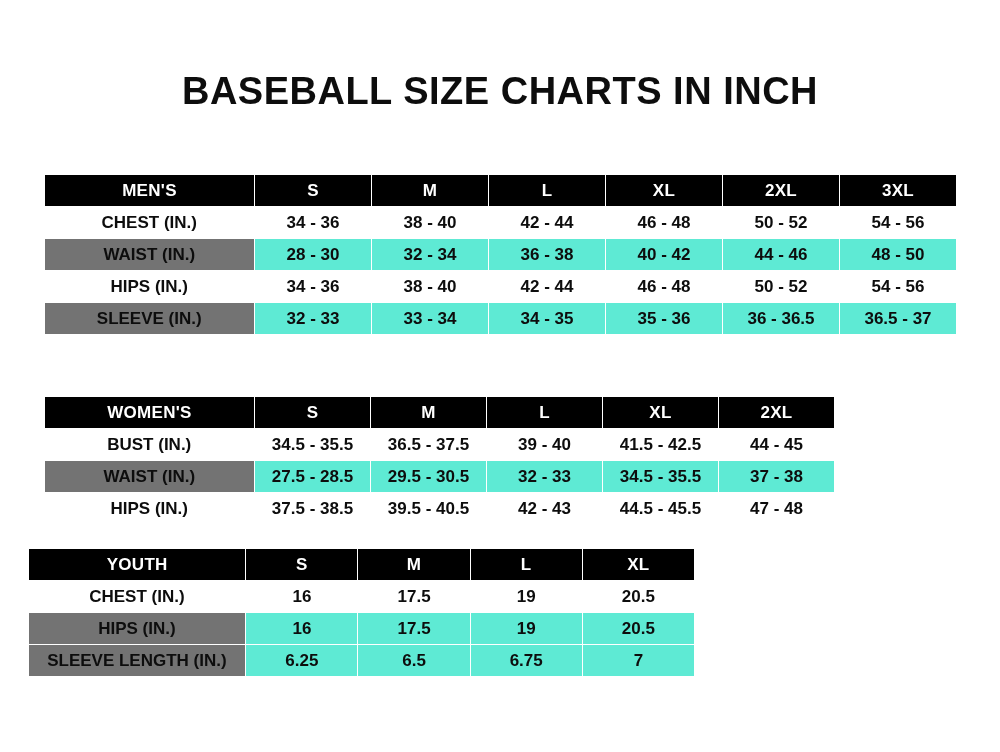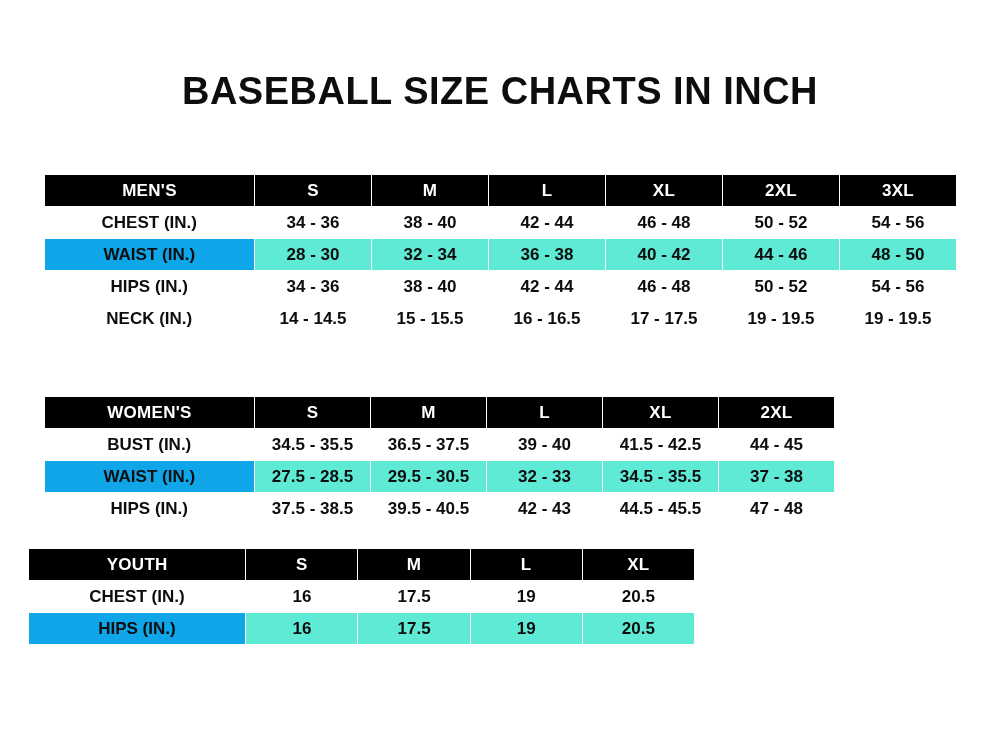--- a/index.html
+++ b/index.html
@@ -61,21 +61,21 @@
     background: #5eead4;
   }
   .chart tbody td.rowhead {
     background: transparent;
     text-align: center;
     font-size: 17px;
     border-left: none;
     border-right: 1px solid #ffffff;
   }
   .chart tbody tr.alt td.rowhead {
-    background: #0ea5e9;
+    background: #737373;
   }
   
   #chart-mens   { top: 174px; left: 44px; width: 912px; }
   #chart-womens { top: 396px; left: 44px; width: 790px; }
   #chart-youth  { top: 548px; left: 28px; width: 667px; }
 
   #chart-mens col.lbl   { width: 210px; }
   #chart-mens col.val   { width: 117px; }
   #chart-womens col.lbl { width: 210px; }
   #chart-womens col.val { width: 116px; }
@@ -131,28 +131,28 @@
       </tr>
       <tr>
         <td class="rowhead">HIPS (IN.)</td>
         <td>34 - 36</td>
         <td>38 - 40</td>
         <td>42 - 44</td>
         <td>46 - 48</td>
         <td>50 - 52</td>
         <td>54 - 56</td>
       </tr>
-      <tr>
-        <td class="rowhead">NECK (IN.)</td>
-        <td>14 - 14.5</td>
-        <td>15 - 15.5</td>
-        <td>16 - 16.5</td>
-        <td>17 - 17.5</td>
-        <td>19 - 19.5</td>
-        <td>19 - 19.5</td>
+      <tr class="alt">
+        <td class="rowhead">SLEEVE (IN.)</td>
+        <td>32 - 33</td>
+        <td>33 - 34</td>
+        <td>34 - 35</td>
+        <td>35 - 36</td>
+        <td>36 - 36.5</td>
+        <td>36.5 - 37</td>
       </tr>
     </tbody>
   </table>
 
   <table class="chart" id="chart-womens">
     <colgroup>
       <col class="lbl">
         <col class="val">
         <col class="val">
         <col class="val">
@@ -222,16 +222,23 @@
         <td>19</td>
         <td>20.5</td>
       </tr>
       <tr class="alt">
         <td class="rowhead">HIPS (IN.)</td>
         <td>16</td>
         <td>17.5</td>
         <td>19</td>
         <td>20.5</td>
       </tr>
+      <tr class="alt">
+        <td class="rowhead">SLEEVE LENGTH (IN.)</td>
+        <td>6.25</td>
+        <td>6.5</td>
+        <td>6.75</td>
+        <td>7</td>
+      </tr>
     </tbody>
   </table>
 
 </div>
 
 </body></html>

